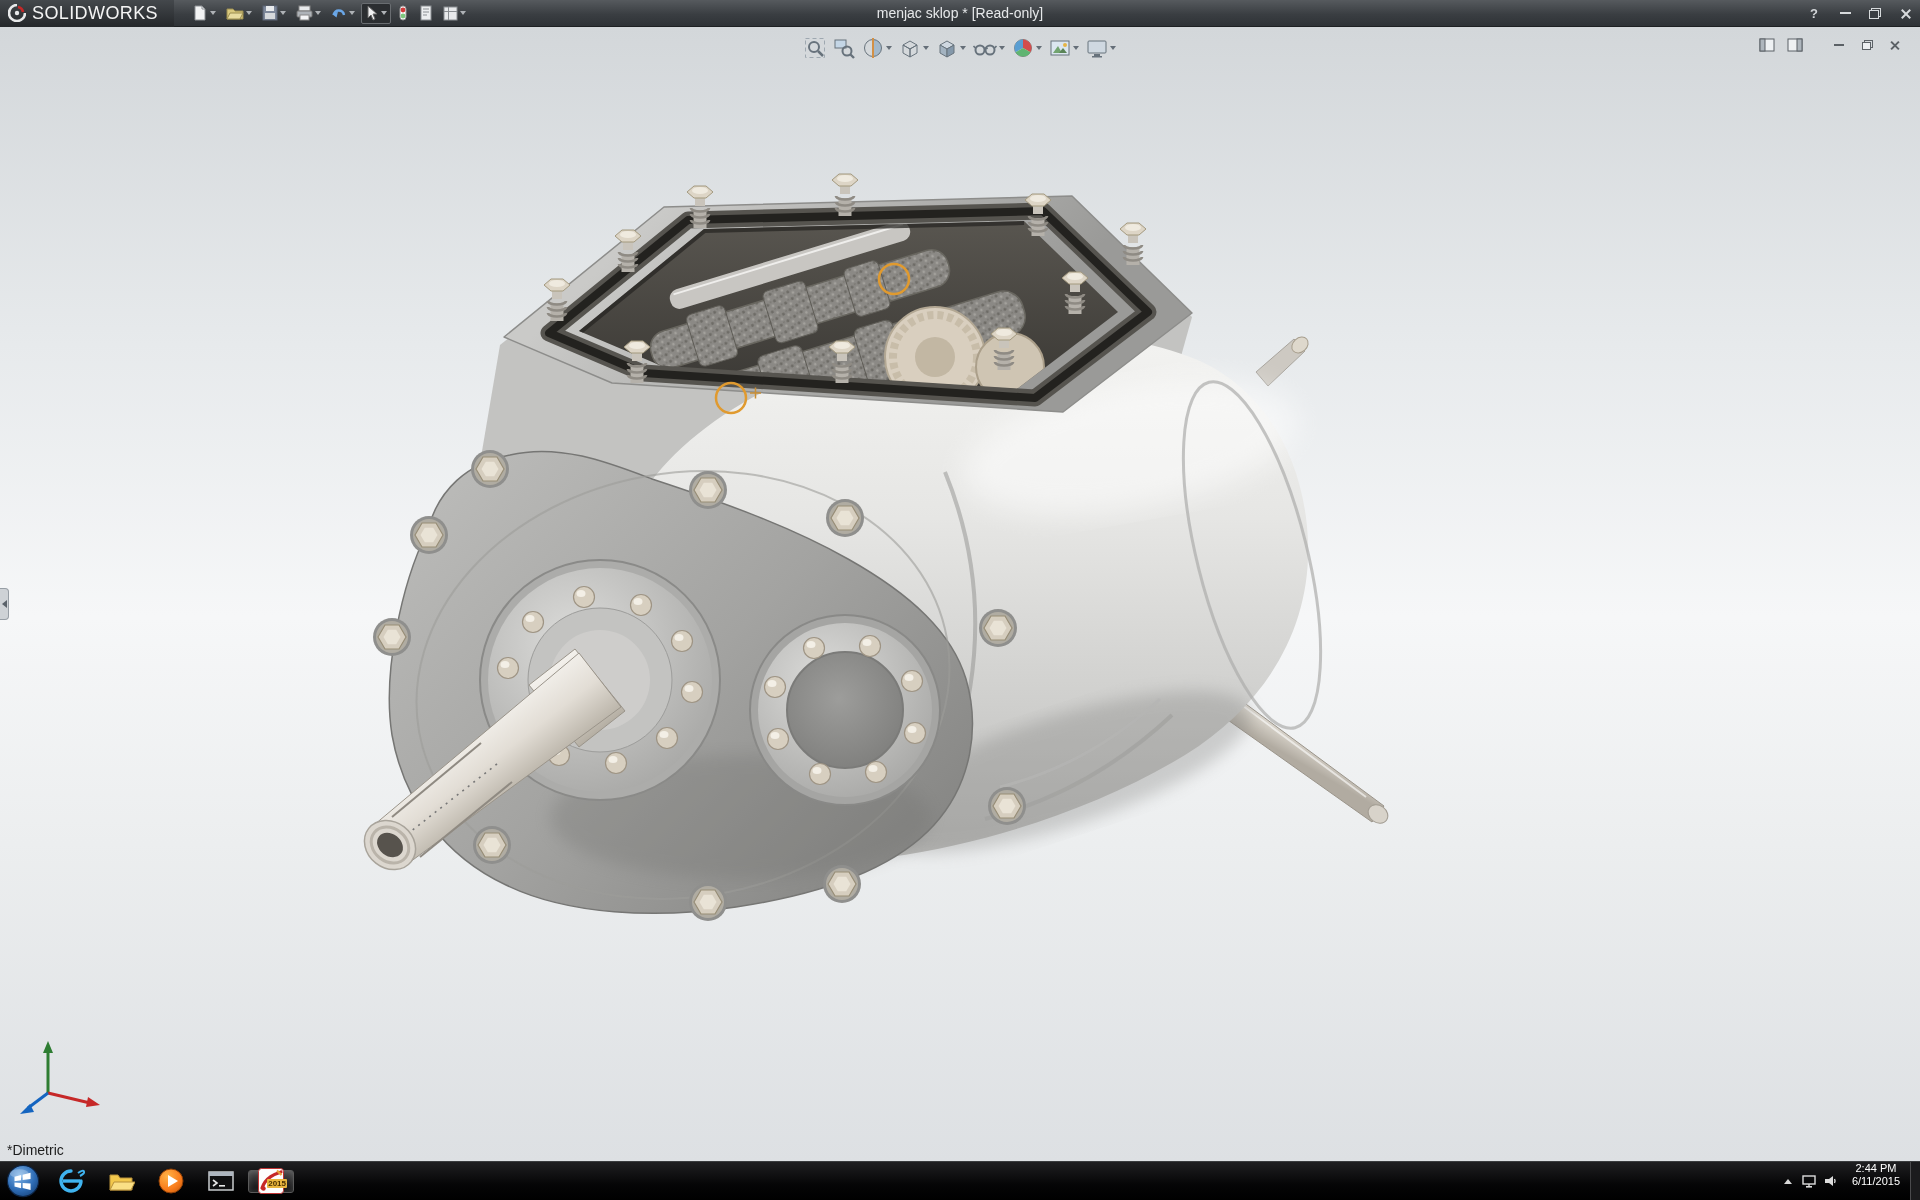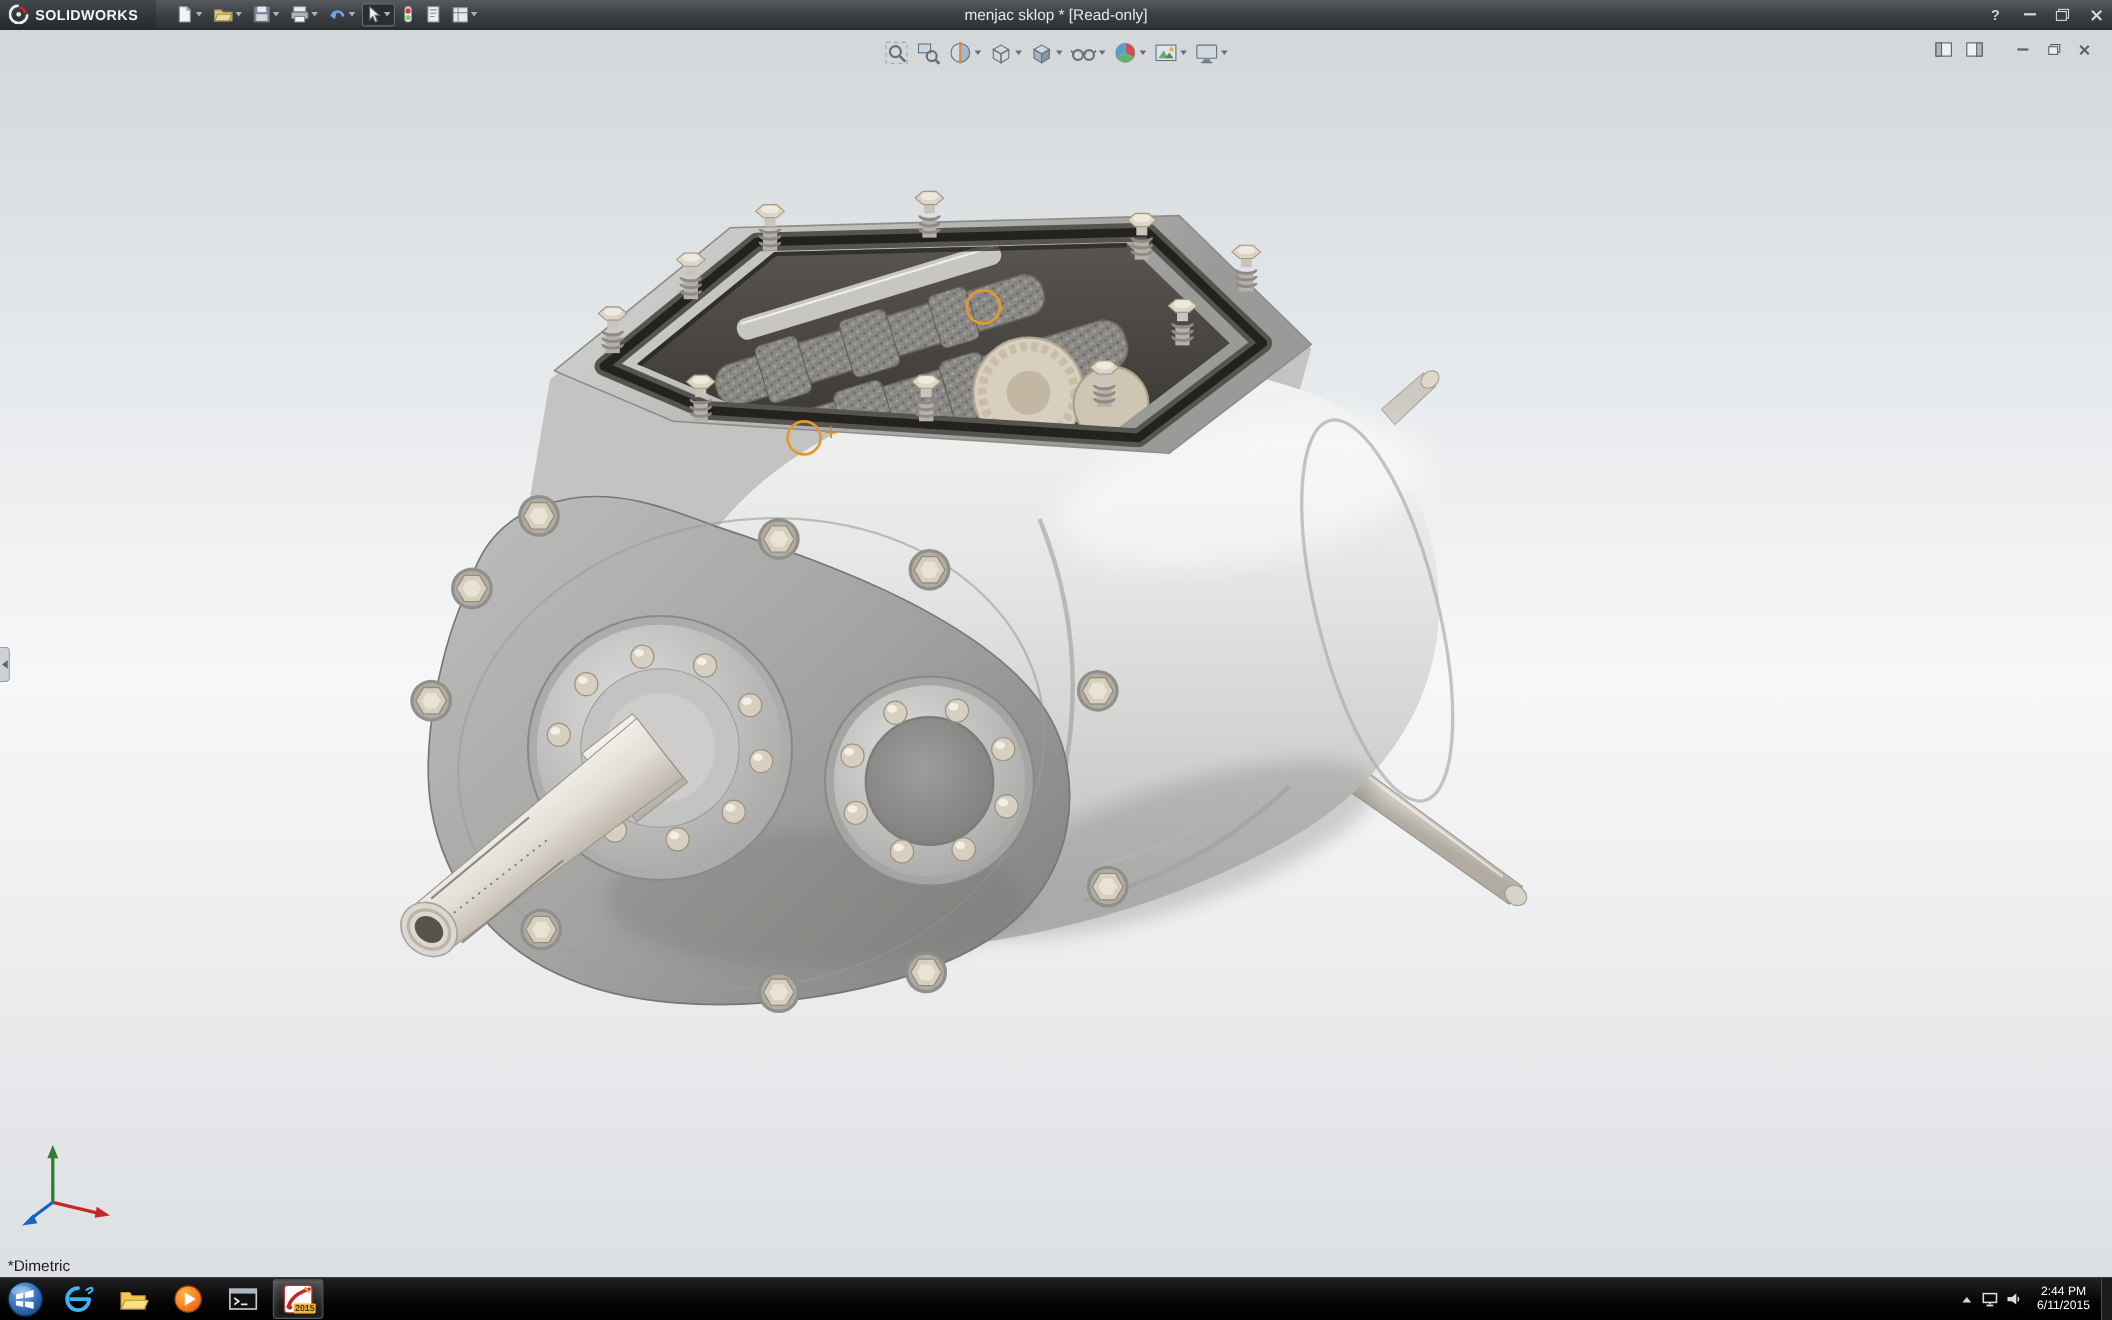--- a/index.html
+++ b/index.html
@@ -3,21 +3,21 @@
 <meta charset="utf-8">
 <style>
   *{box-sizing:border-box;margin:0;padding:0}
   html,body{width:1920px;height:1200px}
   body{font-family:"Liberation Sans",sans-serif;overflow:hidden;background:#222}
   .screen{position:relative;width:1920px;height:1200px}
 
   
   .titlebar{position:absolute;top:0;left:0;right:0;height:27px;background:linear-gradient(#565a5e,#3a3e42 55%,#2e3236);display:flex;align-items:center;z-index:40;border-bottom:1px solid #1d2022}
   .logo{display:flex;align-items:center;gap:6px;height:27px;padding:0 16px 0 8px;background:linear-gradient(#44484c,#24272a)}
-  .logo-text{color:#f4f4f4;font-size:13px;font-weight:bold;letter-spacing:.4px}
+  .logo-text{color:#f4f4f4;font-size:18px;font-weight:normal;letter-spacing:.4px}
   .tb-tools{display:flex;align-items:center;margin-left:14px;gap:2px}
   .tbtn{display:flex;align-items:center;height:21px;padding:0 3px;border:1px solid transparent;border-radius:2px}
   .tbtn.pressed{background:#2b2e31;border-color:#696d71}
   .dd{width:0;height:0;border-left:3px solid transparent;border-right:3px solid transparent;border-top:4px solid #aeb2b6;margin-left:2px}
   .tb-title{position:absolute;left:50%;transform:translateX(-50%);color:#e6e8ea;font-size:14px;white-space:nowrap}
   .tb-right{margin-left:auto;display:flex;align-items:center;height:27px}
   .helpbtn{color:#d2d5d8;font-size:13px;font-weight:bold;padding:0 12px}
   .wcb{width:30px;height:27px;display:flex;align-items:center;justify-content:center}
   .g-min{width:11px;height:2px;background:#d7dadc}
   .g-restore{position:relative;width:12px;height:11px}
@@ -52,24 +52,24 @@
   .dg-close::after{transform:rotate(-45deg)}
 
   .left-tab{position:absolute;left:0;top:561px;width:9px;height:32px;background:#ced2d6;border:1px solid #979ea5;border-left:none;border-radius:0 4px 4px 0;display:flex;align-items:center;justify-content:center;z-index:20}
   .left-tab .tri{width:0;height:0;border-top:4px solid transparent;border-bottom:4px solid transparent;border-right:5px solid #5a626a}
 
   .orientation-label{position:absolute;left:7px;bottom:3px;font-size:14px;color:#1d1d1d;z-index:20}
 
   
   .taskbar{position:absolute;left:0;right:0;bottom:0;height:39px;background:linear-gradient(#1f1f21,#050506 60%,#000);border-top:1px solid #3a3c3e;display:flex;align-items:center;z-index:40}
   .start{width:46px;height:39px;display:flex;align-items:center;justify-content:center}
-  .tapp{position:relative;width:46px;height:36px;margin:0 2px;display:flex;align-items:center;justify-content:center;border-radius:3px}
+  .tapp{position:relative;width:46px;height:23px;margin:0 2px;display:flex;align-items:center;justify-content:center;border-radius:3px}
   .tapp.active{background:linear-gradient(rgba(255,255,255,.22),rgba(255,255,255,.06));border:1px solid #5a5a5a;box-shadow:inset 0 0 6px rgba(255,255,255,.18)}
   .swbadge{position:absolute;right:6px;bottom:4px;font-size:8px;line-height:9px;font-weight:bold;color:#4a3000;background:#e9b63f;padding:0 1px;border-radius:1px}
-  .tray{margin-left:auto;display:flex;align-items:center;height:39px}
+  .tray{margin-left:auto;display:flex;align-items:flex-start;height:39px}
   .tray-chevron{width:20px;height:39px;display:flex;align-items:center;justify-content:center}
   .chev{width:0;height:0;border-left:4px solid transparent;border-right:4px solid transparent;border-bottom:5px solid #d8d8d8}
   .trayicon{width:22px;height:39px;display:flex;align-items:center;justify-content:center}
   .clock{color:#fff;font-size:11px;line-height:13px;text-align:center;padding:0 10px}
   .showdesk{width:10px;height:39px;background:#1b1b1d;border-left:1px solid #4a4a4c}
 </style>
 </head>
 <body>
 
 <div class="screen">

